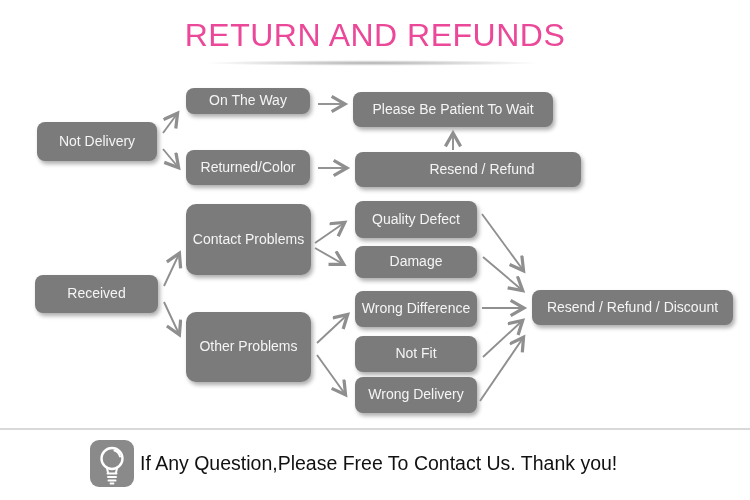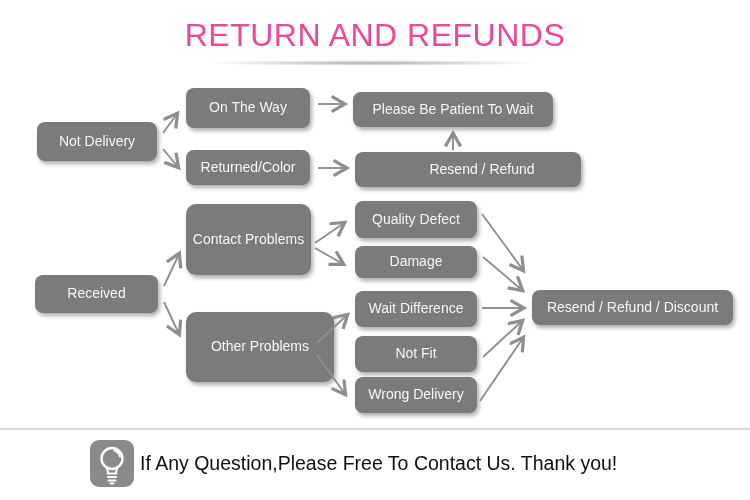--- a/index.html
+++ b/index.html
@@ -16,27 +16,27 @@
     position:absolute; left:158px; top:59px; width:428px; height:8px;
     background:radial-gradient(ellipse 50% 46% at 50% 50%, rgba(110,110,110,0.55), rgba(110,110,110,0) 78%);
   }
   .node {
     position:absolute; background:#7b7b7b; color:#f5f5f5;
     display:flex; align-items:center; justify-content:center;
     border-radius:8px; font-size:14px; text-align:center; line-height:1.1;
     box-shadow:2px 3px 4px rgba(0,0,0,0.32);
   }
   .n-not-received   { left:37px;  top:122px; width:120px; height:39px; }
-  .n-on-the-way     { left:186px; top:88px;  width:124px; height:40px; }
+  .n-on-the-way     { left:186px; top:88px;  width:124px; height:26px; }
   .n-returned-lost  { left:186px; top:150px; width:124px; height:35px; }
   .n-please-wait    { left:353px; top:92px;  width:200px; height:35px; }
   .n-resend-refund  { left:355px; top:152px; width:198px; height:35px;padding-left:28px; }
   .n-received       { left:35px;  top:275px; width:123px; height:38px; }
   .n-quality-problems { left:186px; top:204px; width:125px; height:71px; border-radius:10px; }
-  .n-other-problems   { left:186px; top:312px; width:148px; height:70px; border-radius:10px; }
+  .n-other-problems   { left:186px; top:312px; width:125px; height:70px; border-radius:10px; }
   .n-quality-defect   { left:355px; top:201px; width:122px; height:37px; }
   .n-damage           { left:355px; top:246px; width:122px; height:32px; }
   .n-color-difference { left:355px; top:291px; width:122px; height:36px; }
   .n-not-fit          { left:355px; top:336px; width:122px; height:36px; }
   .n-wrong-delivery   { left:355px; top:377px; width:122px; height:36px; }
   .n-resend-refund-discount { left:532px; top:290px; width:201px; height:35px; }
   .arrow-layer { position:absolute; left:0; top:0; width:750px; height:500px; pointer-events:none; }
   .footer-divider {
     position:absolute; left:0; top:428px; width:750px; height:2px; background:#d9d9d9;
   }
@@ -77,21 +77,21 @@
   <div class="node n-other-problems">
     <span>Other Problems</span>
   </div>
   <div class="node n-quality-defect">
     <span>Quality Defect</span>
   </div>
   <div class="node n-damage">
     <span>Damage</span>
   </div>
   <div class="node n-color-difference">
-    <span>Wait Difference</span>
+    <span>Wrong Difference</span>
   </div>
   <div class="node n-not-fit">
     <span>Not Fit</span>
   </div>
   <div class="node n-wrong-delivery">
     <span>Wrong Delivery</span>
   </div>
   <div class="node n-resend-refund-discount">
     <span>Resend / Refund / Discount</span>
   </div>

